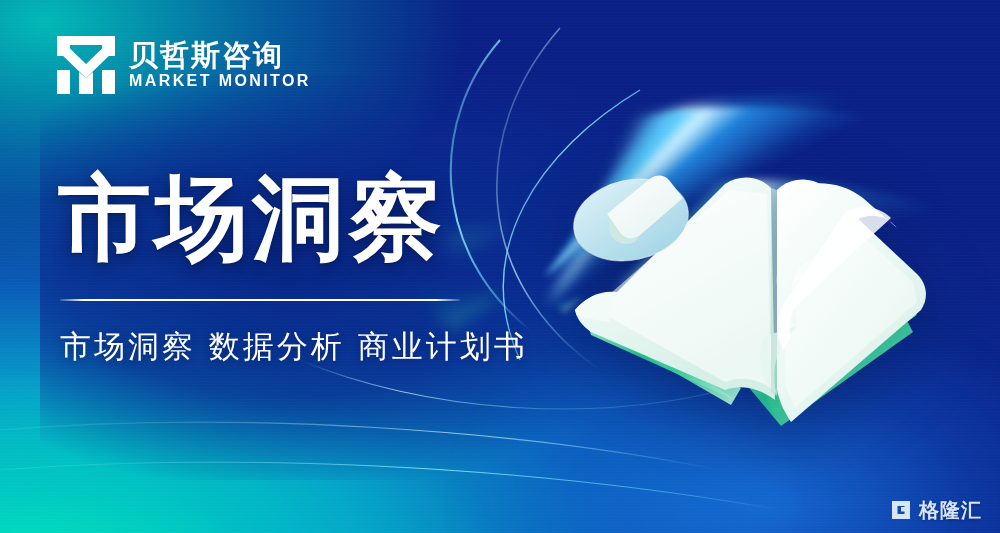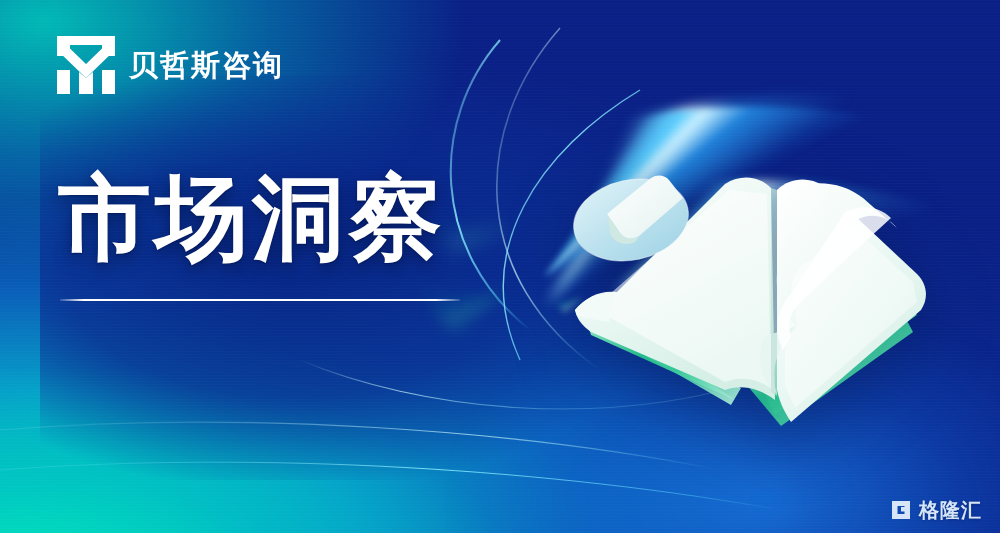--- a/index.html
+++ b/index.html
@@ -328,26 +328,28 @@
 
         <path fill="#ffffff" d="M0,0 H58 V20 H45 V9 H13 V20 H0 Z"></path>
         <path fill="#ffffff" d="M0,0 L29,28 L58,0 V14 L29,42 L0,14 Z"></path>
         <path fill="#ffffff" d="M0,34 H13 V58 H0 Z"></path>
         <path fill="#ffffff" d="M45,34 H58 V58 H45 Z"></path>
         <path fill="#ffffff" d="M22,36 L29,42 L36,36 V58 H22 Z"></path>
       </svg>
     </div>
     <div class="logo-text">
       <div class="logo-cn">贝哲斯咨询</div>
+      <div class="logo-en">MARKET MONITOR</div>
     </div>
   </div>
 
   <div class="headline">
     <h1 class="headline-title">市场洞察</h1>
     <div class="headline-rule"></div>
+    <div class="headline-sub">市场洞察  数据分析  商业计划书</div>
   </div>
 
   <div class="watermark">
     <div class="wm-mark">
       <svg viewBox="0 0 22 22" aria-hidden="true">
         <path fill="#e8f4ff" d="M2,2 H20 V8 H14.5 V7 H7.5 V15 H14.5 V12.5 H11 V8 H20 V20 H2 Z"></path>
       </svg>
     </div>
     <div class="wm-text">格隆汇</div>
   </div>

